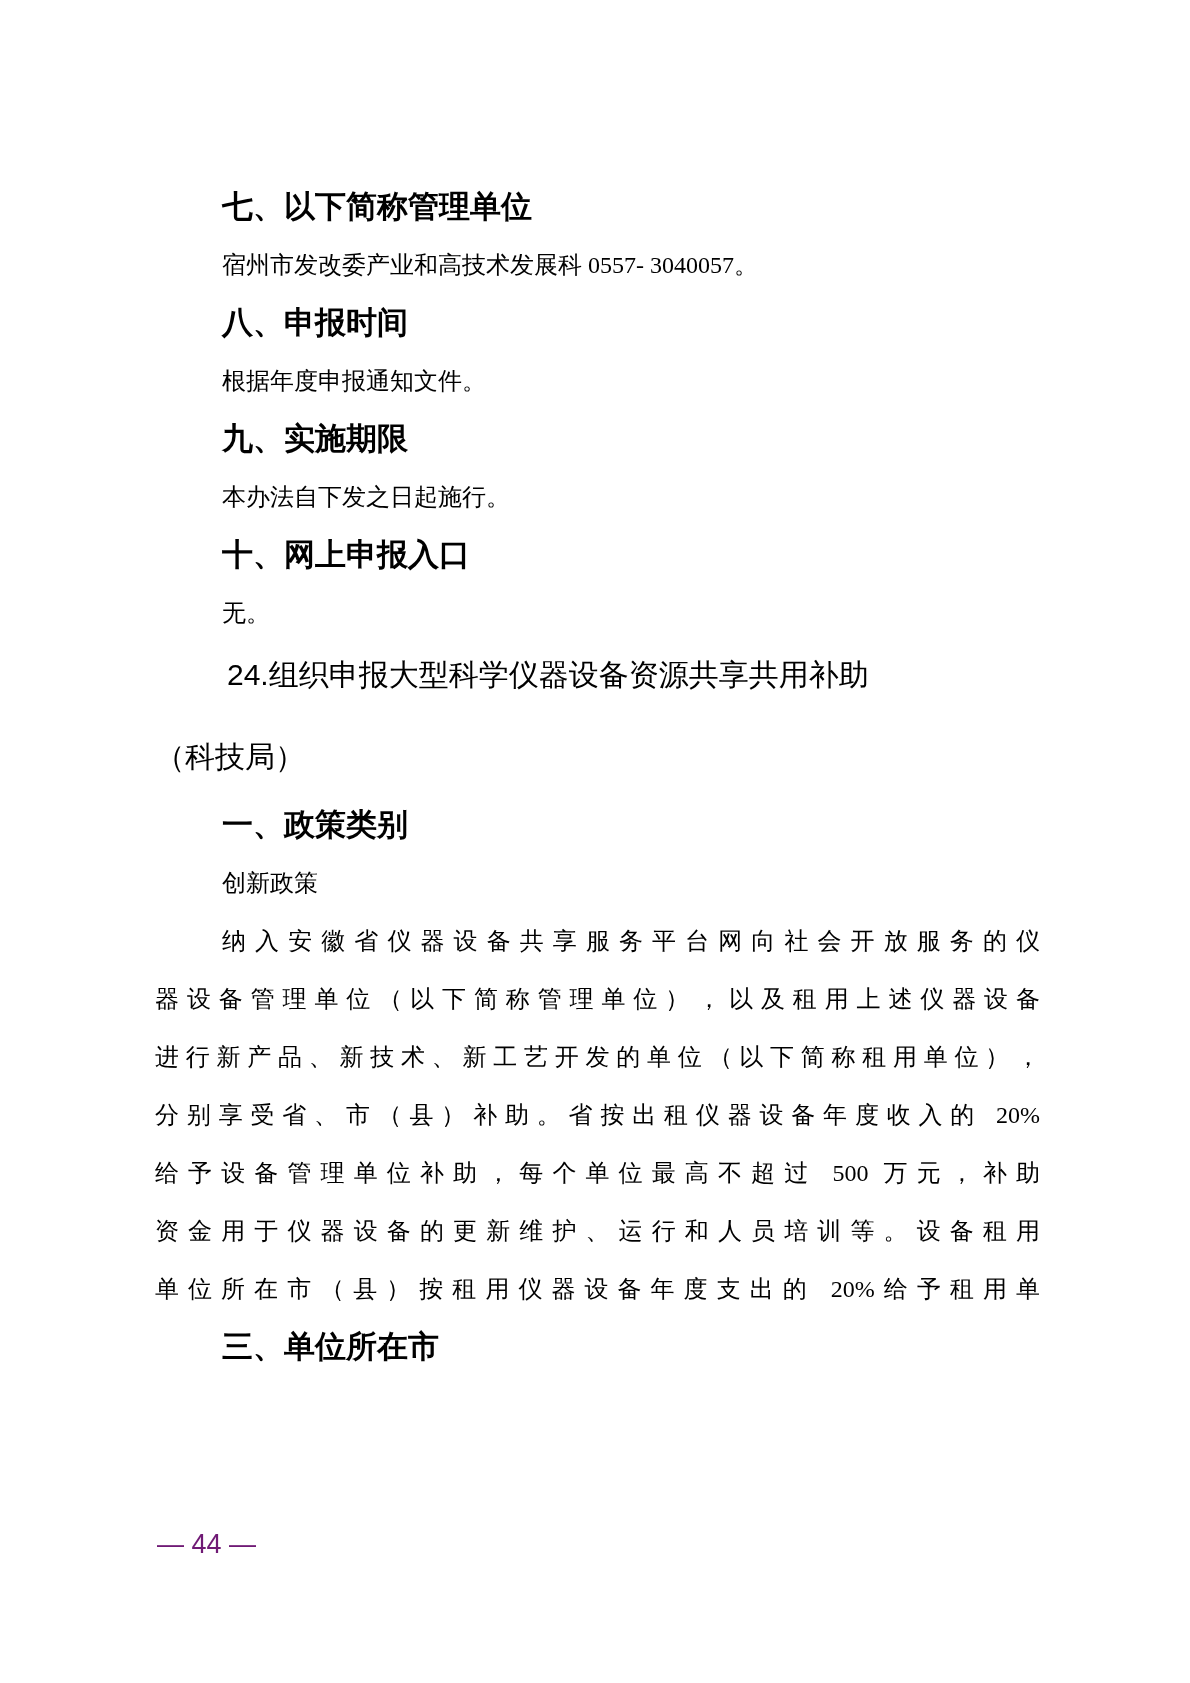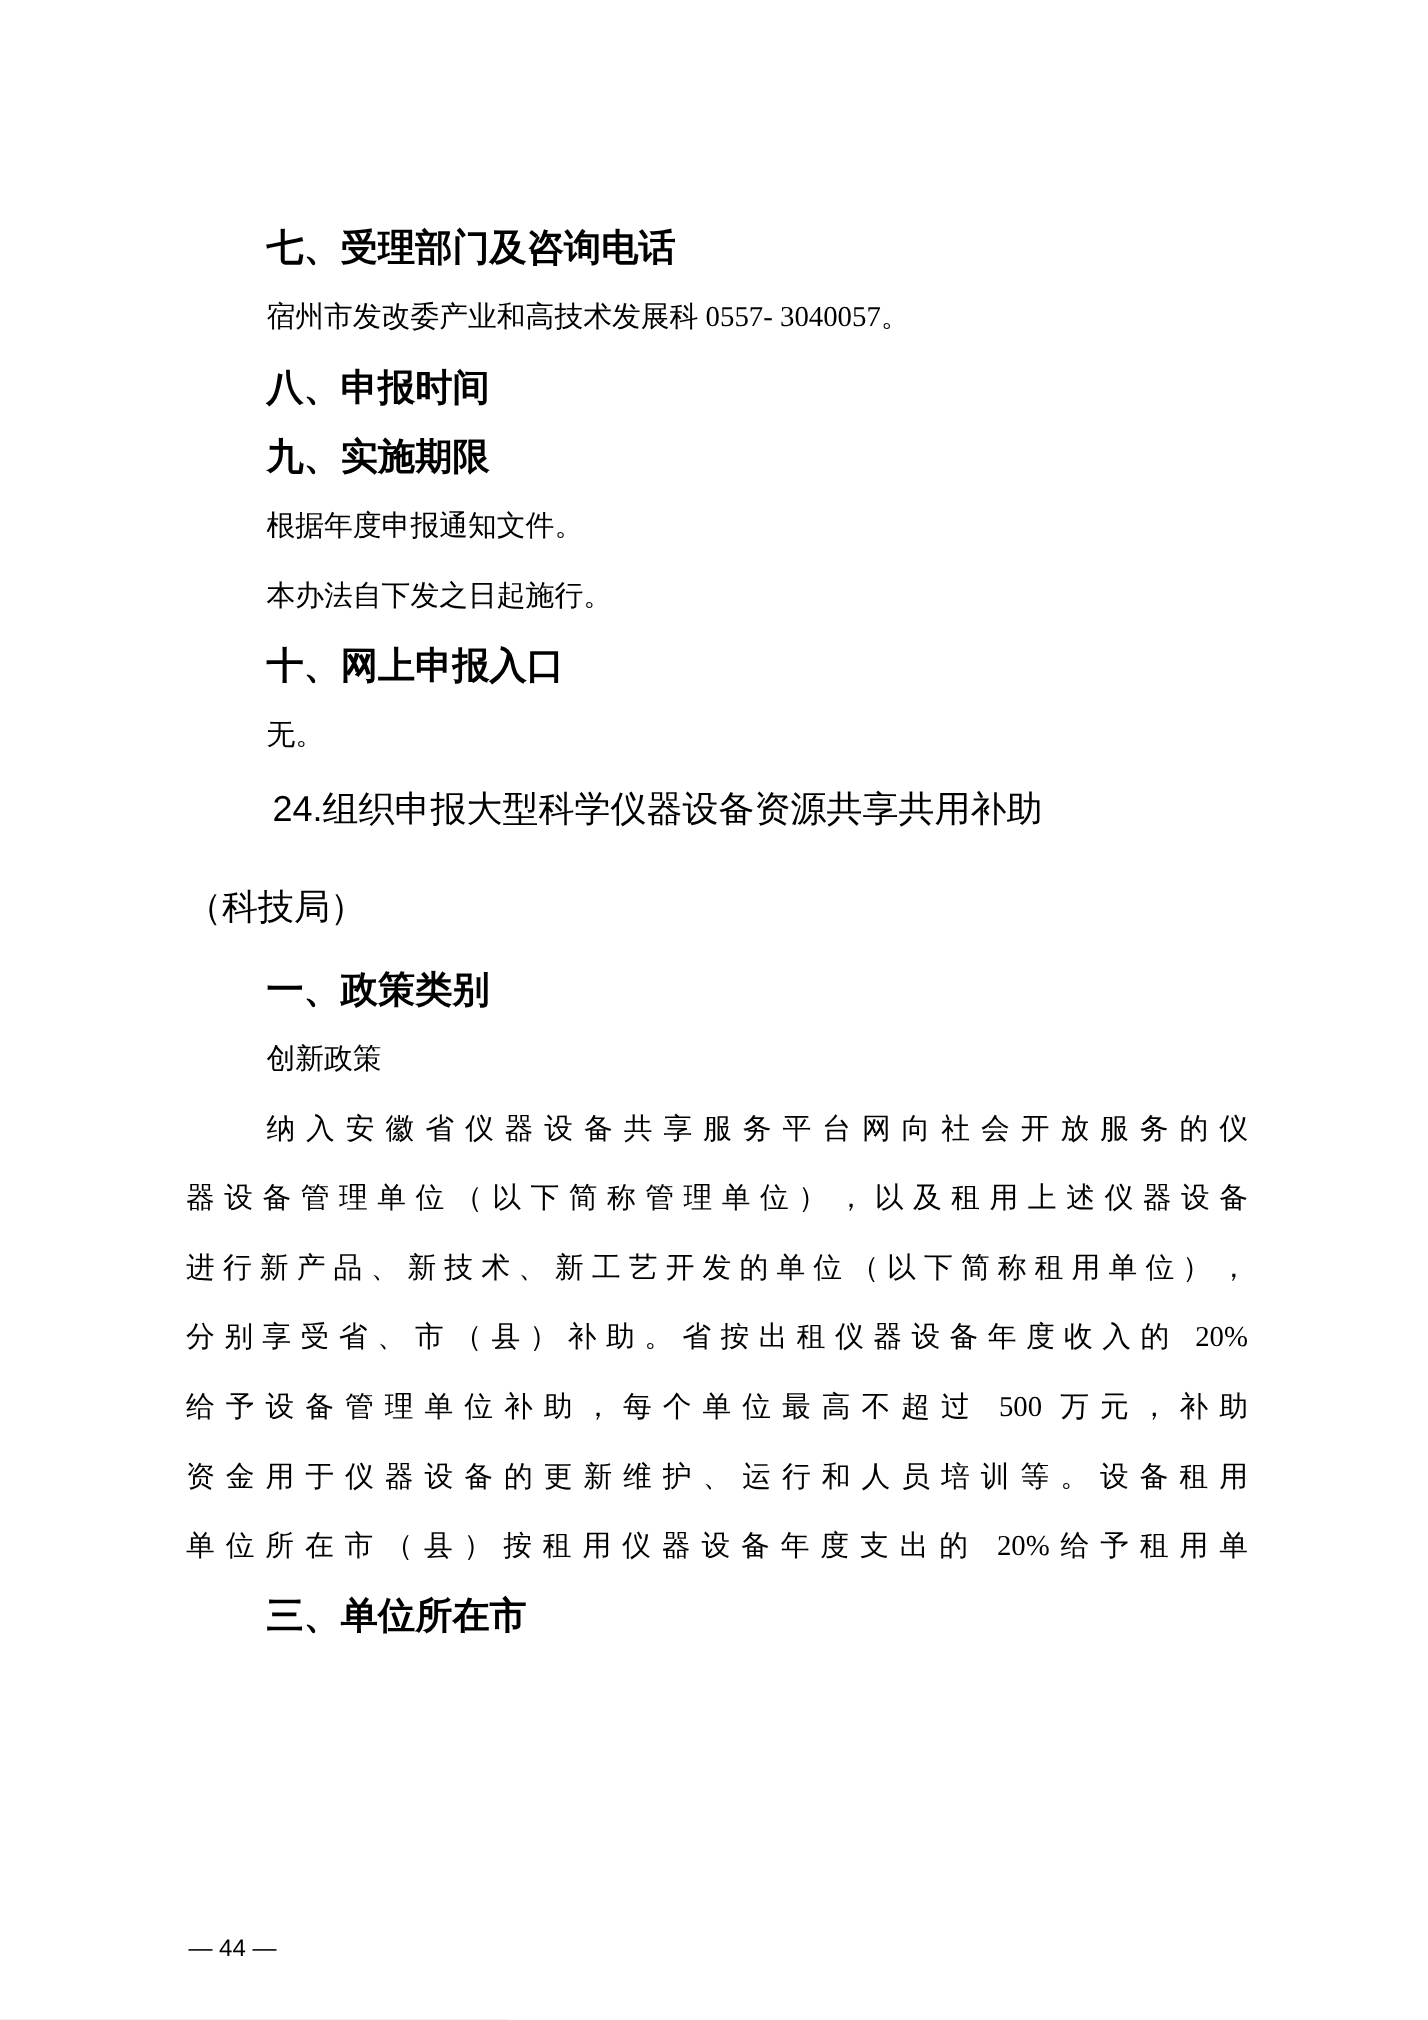--- a/index.html
+++ b/index.html
@@ -38,40 +38,40 @@
     font-size: 30px;
     line-height: 62px;
     font-weight: 500;
     white-space: nowrap;
   }
   .chapter-first { margin-top: 2px; padding-left: 72px; }
   .chapter-second { margin-bottom: 8px; }
   .page-footer {
     position: absolute;
     left: 157px;
-    top: 1604px;
+    top: 1524px;
     font-family: "Liberation Sans", sans-serif;
-    font-size: 20px;
+    font-size: 27px;
     line-height: 40px;
-    color: #000000;
+    color: #701a75;
   }
 </style>
 </head>
 <body>
 
 <div class="page">
   <main class="text-area">
 
-    <div class="line heading indent">七、受理部门及咨询电话</div>
+    <div class="line heading indent">七、以下简称管理单位</div>
     <div class="line indent">宿州市发改委产业和高技术发展科 0557- 3040057。</div>
 
     <div class="line heading indent">八、申报时间</div>
+    <div class="line indent">根据年度申报通知文件。</div>
+
     <div class="line heading indent">九、实施期限</div>
-
-    <div class="line indent">根据年度申报通知文件。</div>
     <div class="line indent">本办法自下发之日起施行。</div>
 
     <div class="line heading indent">十、网上申报入口</div>
     <div class="line indent">无。</div>
 
     <h1 class="line chapter chapter-first">24.组织申报大型科学仪器设备资源共享共用补助</h1>
     <div class="line chapter chapter-second">（科技局）</div>
 
     <div class="line heading indent">一、政策类别</div>
     <div class="line indent">创新政策</div>

